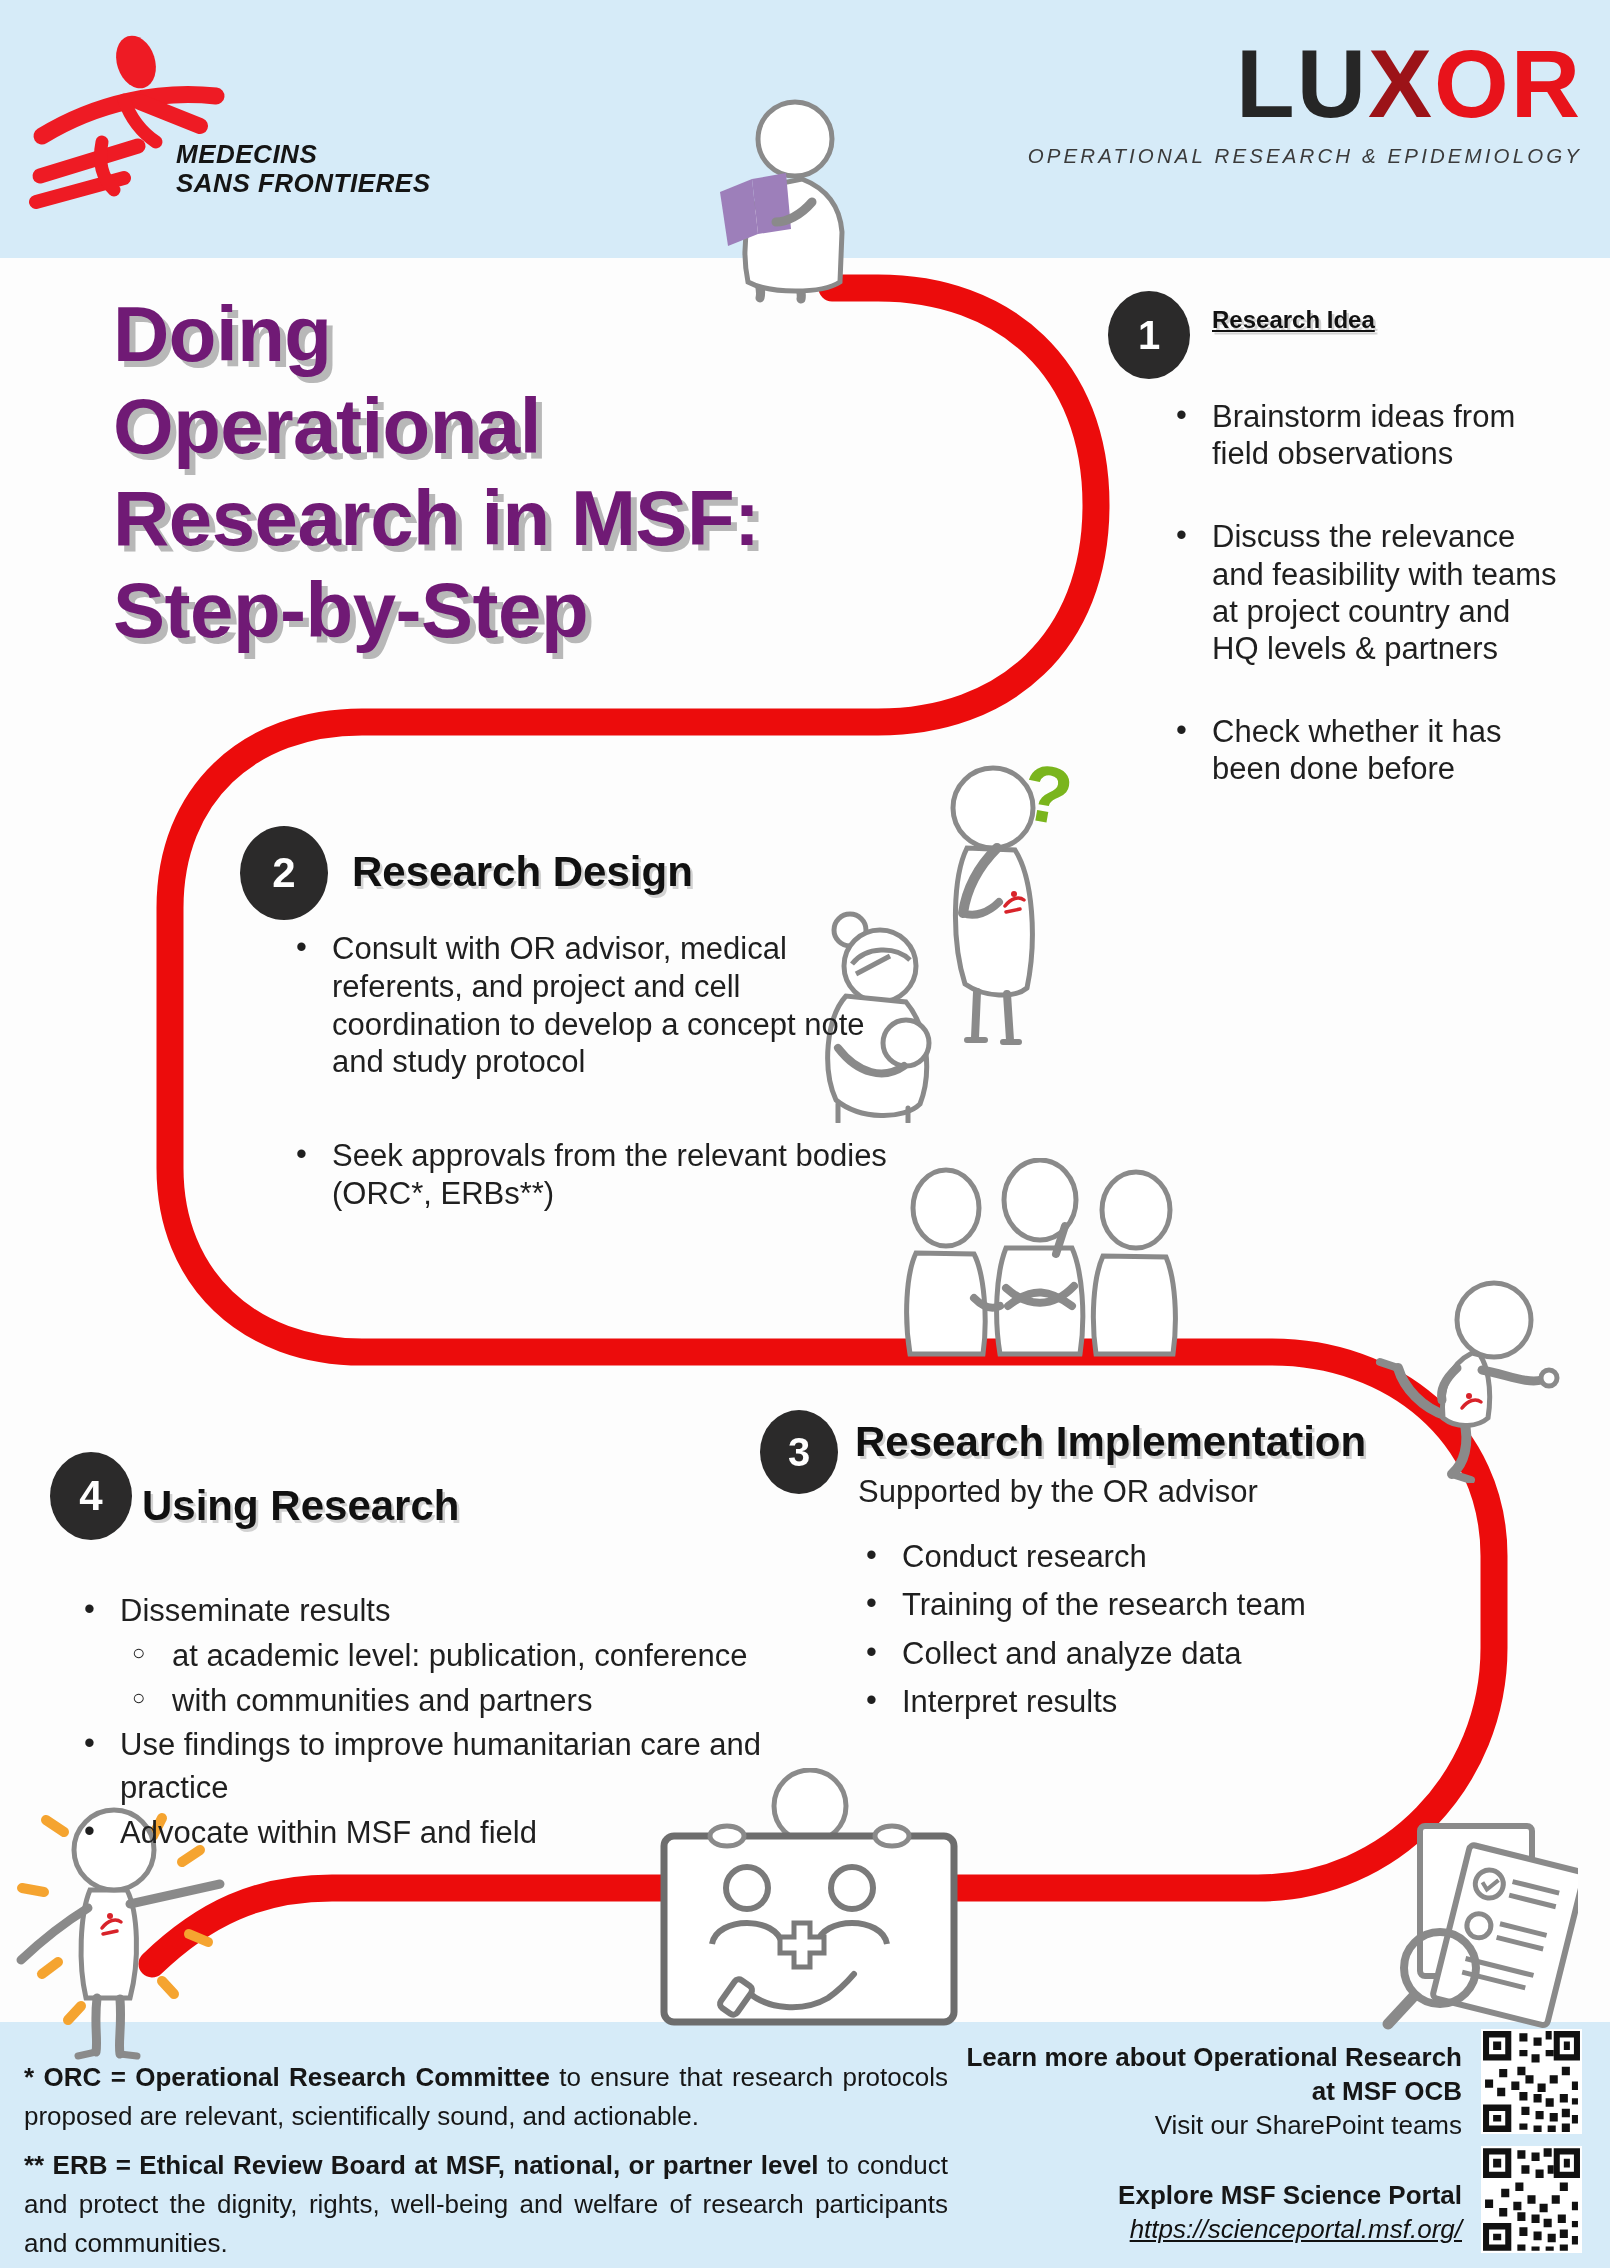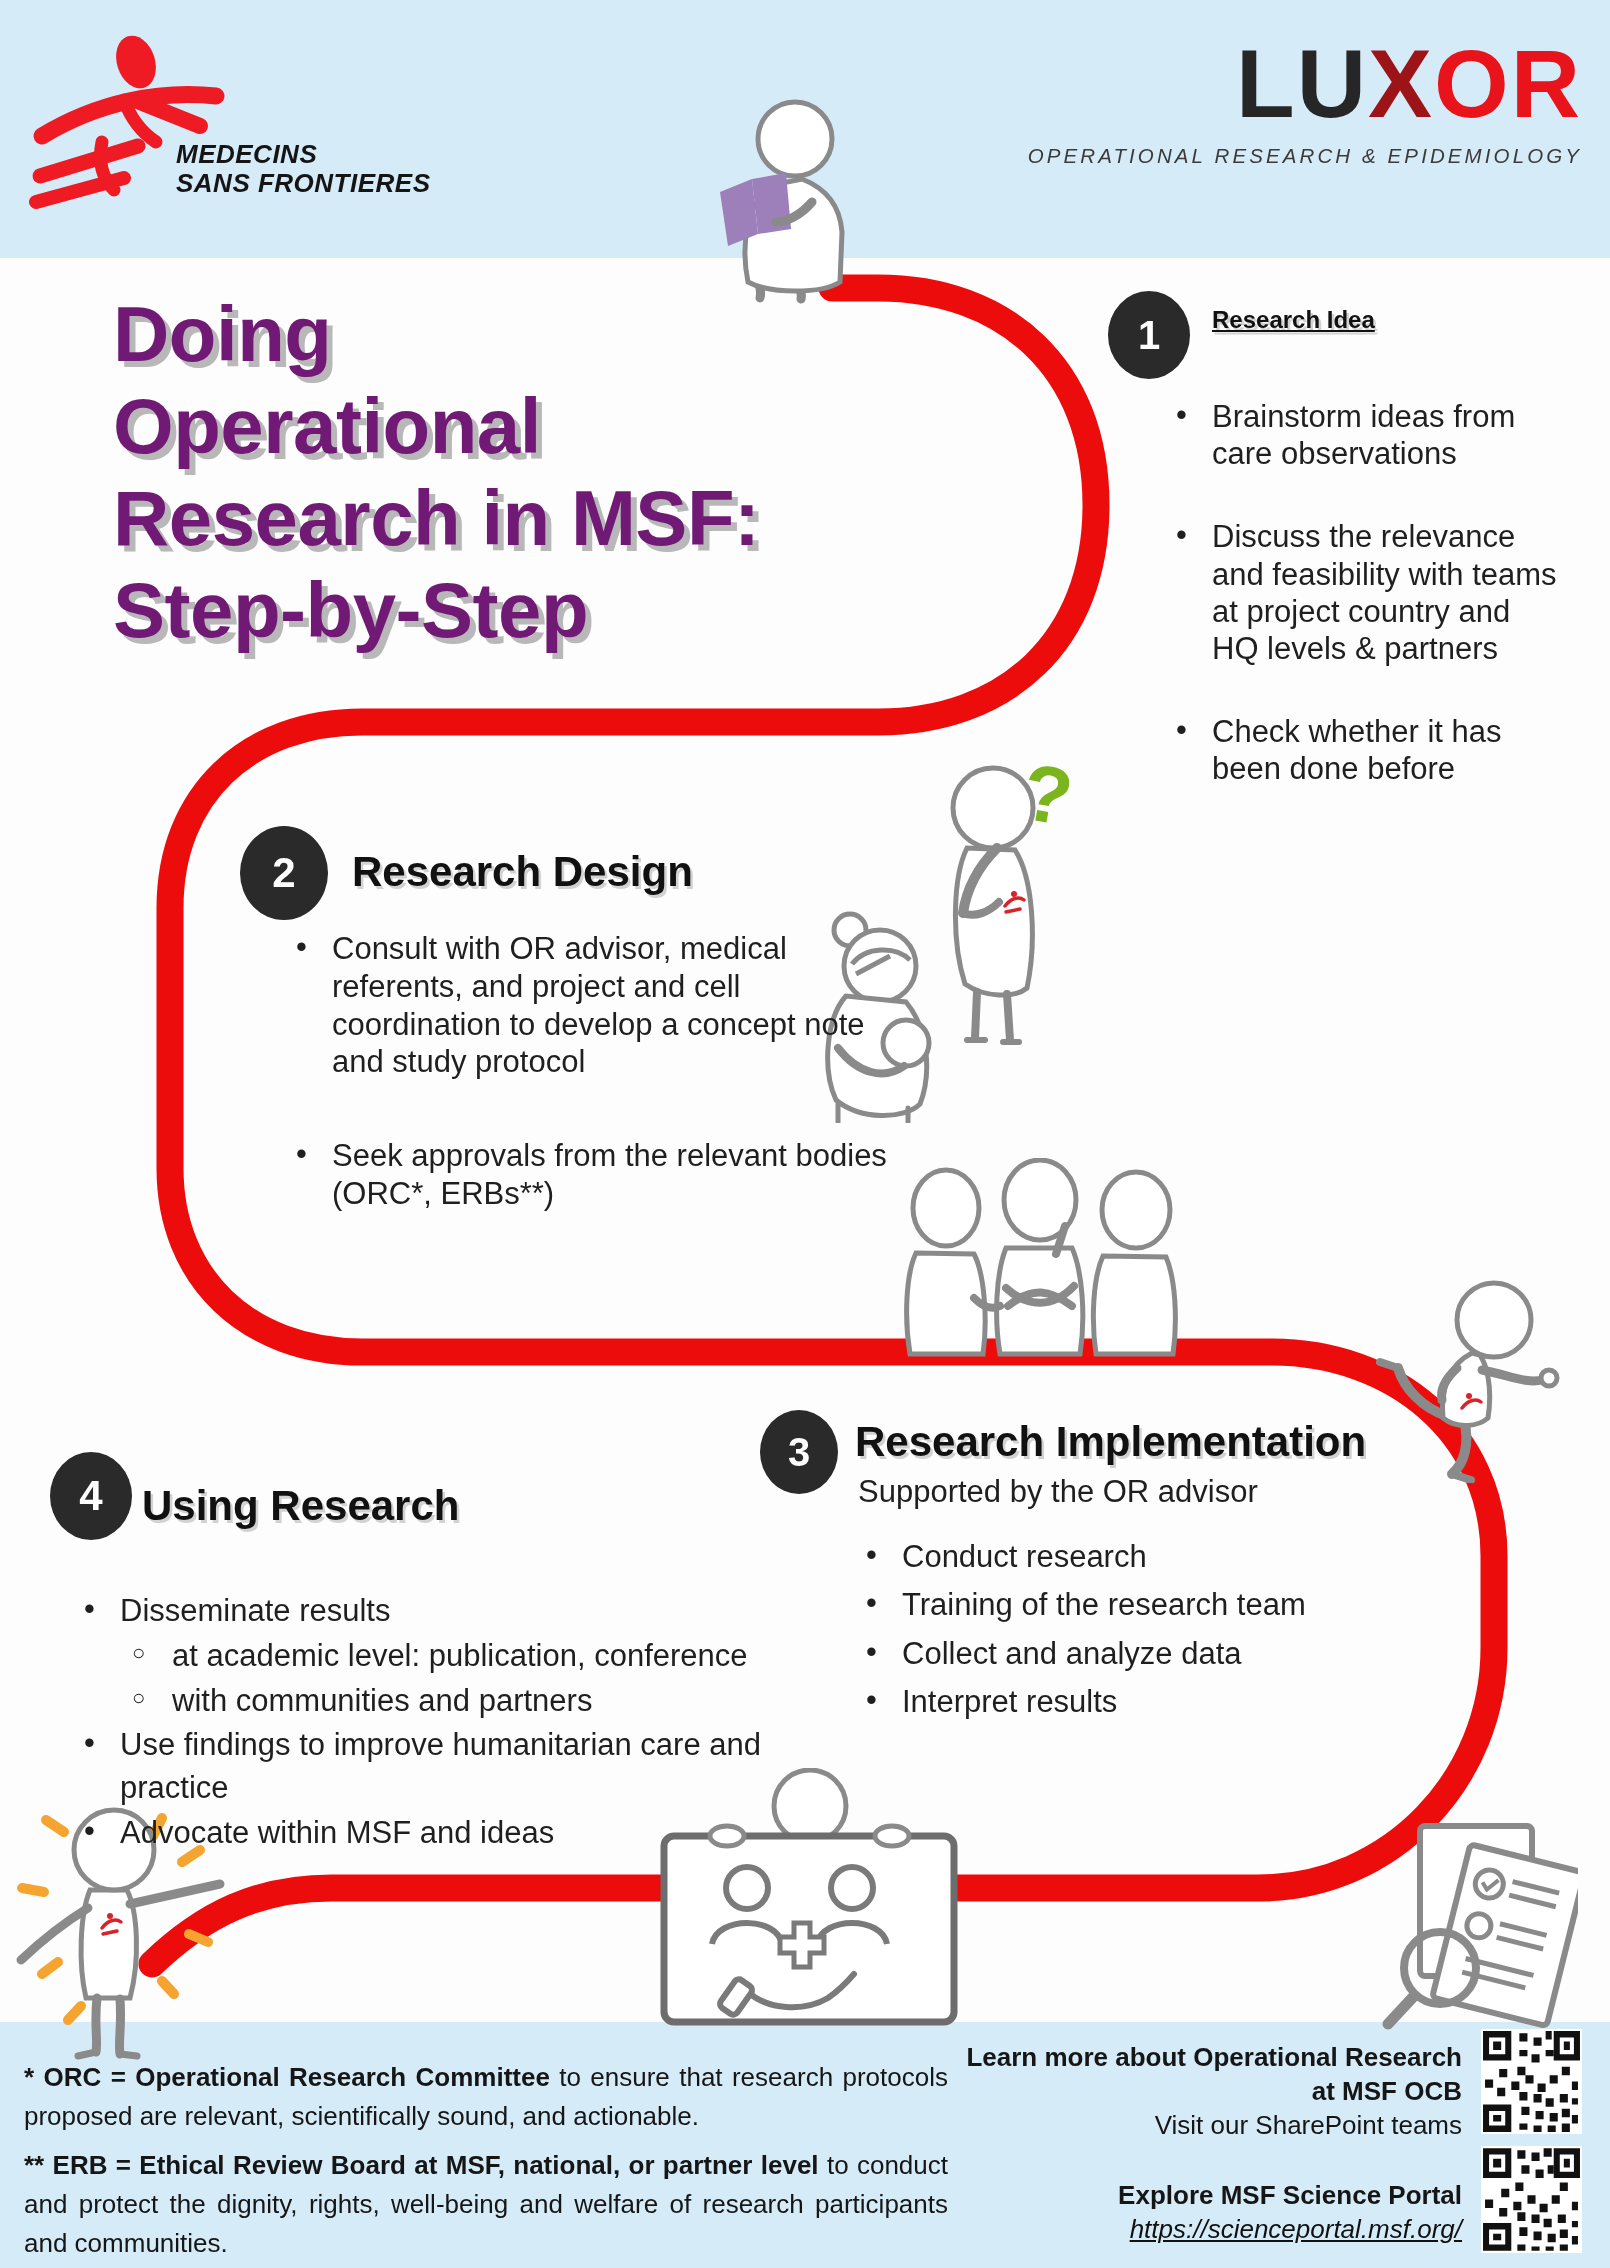--- a/index.html
+++ b/index.html
@@ -212,21 +212,21 @@
       <path d="M120,108 L168,108 M120,122 L168,122 M95,150 L165,150 M95,164 L160,164" stroke="#8a8a8a" stroke-width="5"></path>
     </g>
     <circle cx="62" cy="150" r="36" fill="none" stroke="#8a8a8a" stroke-width="8"></circle>
     <path d="M36,178 L10,206" stroke="#8a8a8a" stroke-width="11" stroke-linecap="round"></path>
   </svg>
 
   <div class="step" id="step1" style="left:1100px;top:288px;width:470px;height:560px;">
     <div class="badge" style="left:8px;top:3px;width:82px;height:88px;">1</div>
     <div class="step-head" style="left:112px;top:18px;font-size:24px;text-decoration:underline;">Research Idea</div>
     <div class="bullets" style="left:68px;top:110px;">
-      <div class="b-item">Brainstorm ideas from care observations</div>
+      <div class="b-item">Brainstorm ideas from field observations</div>
       <div class="b-item">Discuss the relevance and feasibility with teams at project country and HQ levels &amp; partners</div>
       <div class="b-item">Check whether it has been done before</div>
     </div>
   </div>
 
   <div class="step" id="step2" style="left:240px;top:826px;width:680px;height:470px;">
     <div class="badge" style="left:0;top:0;width:88px;height:94px;font-size:42px;">2</div>
     <div class="step-head" style="left:112px;top:22px;font-size:42px;">Research Design</div>
     <div class="bullets" style="left:48px;top:104px;">
       <div class="b-item">Consult with OR advisor, medical referents, and project and cell coordination to develop a concept note and study protocol</div>
@@ -247,21 +247,21 @@
   </div>
 
   <div class="step" id="step4" style="left:50px;top:1452px;width:810px;height:430px;">
     <div class="badge" style="left:0;top:0;width:82px;height:88px;font-size:42px;">4</div>
     <div class="step-head" style="left:92px;top:30px;font-size:42px;">Using Research</div>
     <div class="bullets" style="left:26px;top:138px;">
       <div class="b-item">Disseminate results</div>
       <div class="s-item">at academic level: publication, conference</div>
       <div class="s-item">with communities and partners</div>
       <div class="b-item">Use findings to improve humanitarian care and practice</div>
-      <div class="b-item">Advocate within MSF and ideas</div>
+      <div class="b-item">Advocate within MSF and field</div>
     </div>
   </div>
 
   <div class="band footer"></div>
 
   <div class="footnotes">
     <p><b>* ORC = Operational Research Committee</b><span> to ensure that research protocols proposed are relevant, scientifically sound, and actionable.</span></p>
     <p><b>** ERB = Ethical Review Board at MSF, national, or partner level</b><span> to conduct and protect the dignity, rights, well-being and welfare of research participants and communities.</span></p>
   </div>
 

